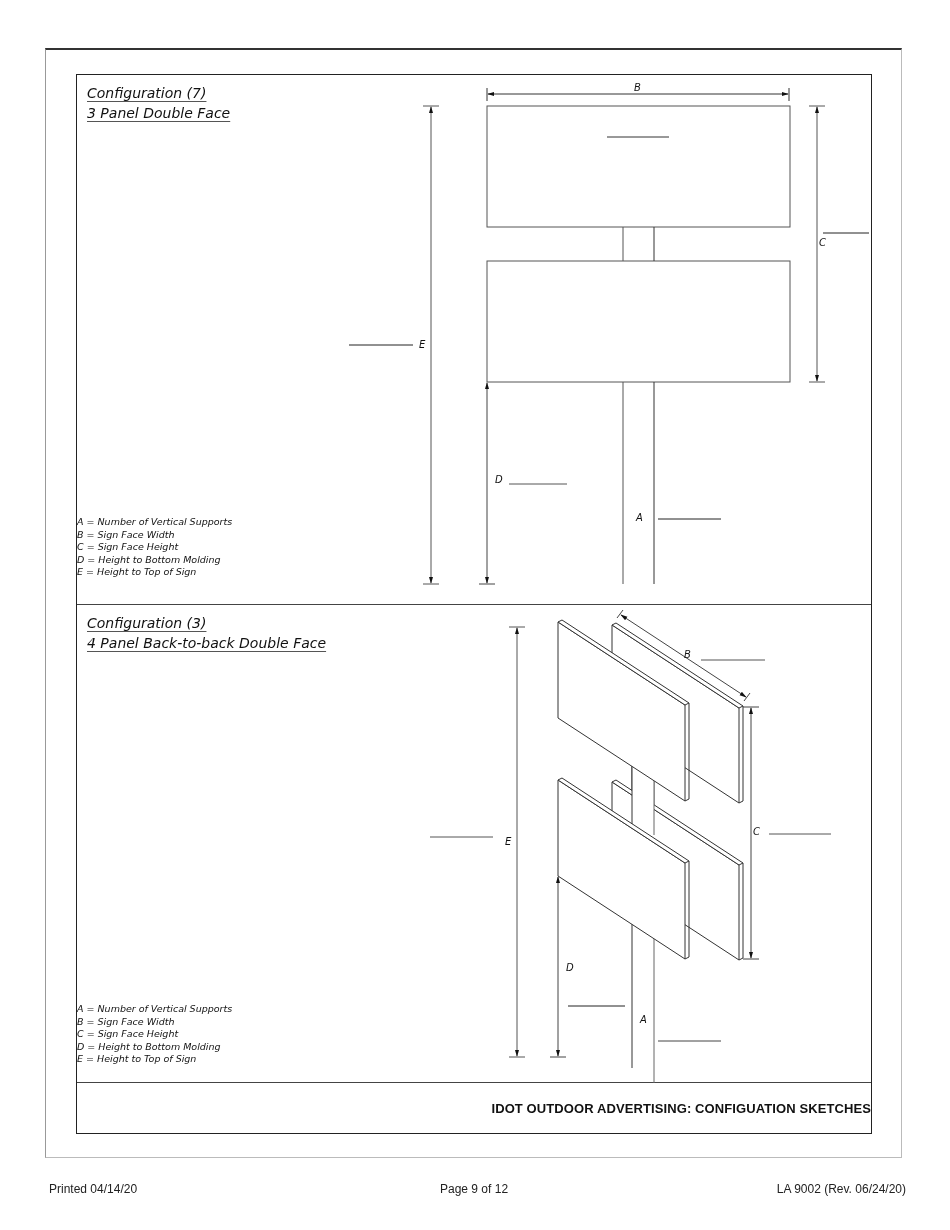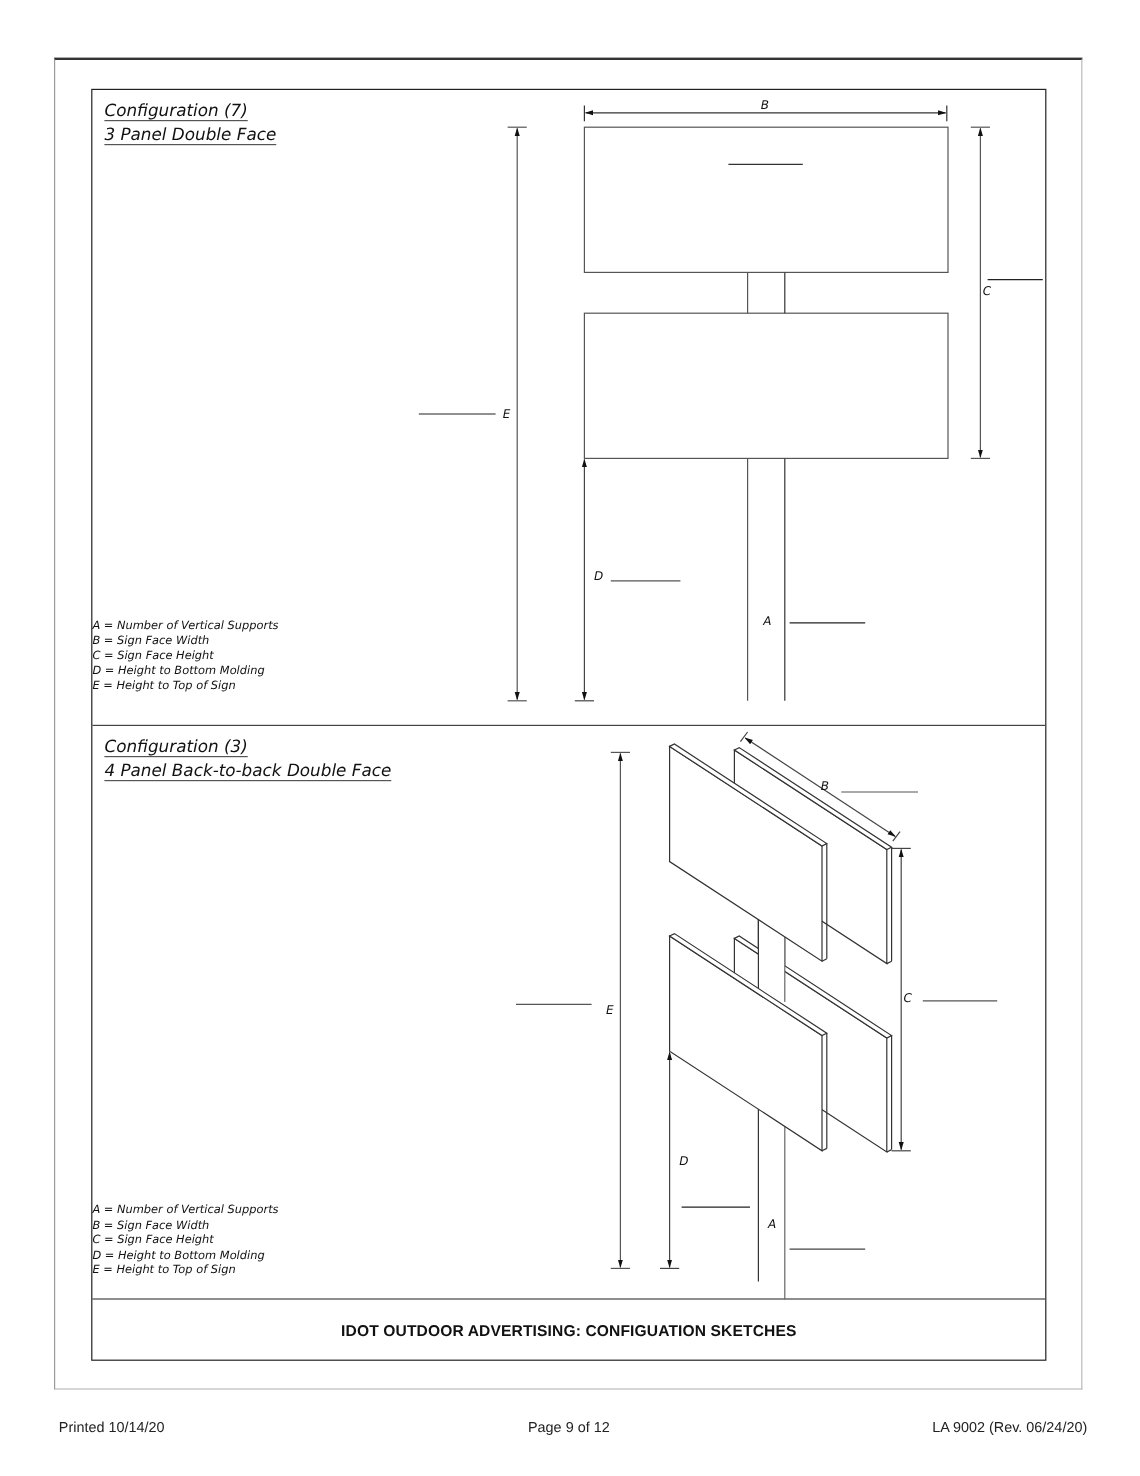--- a/index.html
+++ b/index.html
@@ -2,21 +2,21 @@
 <html><head>
   <meta charset="utf-8">
   <style>
     html, body { margin: 0; padding: 0; background: #ffffff; }
     body { width: 950px; height: 1230px; position: relative; overflow: hidden; font-family: "DejaVu Sans", sans-serif; }
     .page-frame { position: absolute; left: 45px; top: 48px; width: 857px; height: 1110px; border-top: 2px solid #333; border-left: 1px solid #999; border-right: 1px solid #bbb; border-bottom: 1px solid #bbb; box-sizing: border-box; }
     .sheet { position: absolute; left: 76px; top: 74px; width: 796px; height: 1060px; border: 1.3px solid #222; box-sizing: border-box; }
     .panel { position: absolute; left: 0; width: 100%; box-sizing: border-box; }
     .panel-7 { top: 0; height: 530px; border-bottom: 1.5px solid #444; }
     .panel-8 { top: 530px; height: 478px; border-bottom: 1.5px solid #444; }
-    .title-block { position: absolute; left: 0; top: 1008px; width: 100%; height: 50px; display: flex; align-items: center; justify-content: center; }
+    .title-block { position: absolute; left: 0; top: 1008px; width: 100%; height: 50px; display: flex; align-items: center; justify-content: flex-end; }
     .title-text { font-family: "Liberation Sans", sans-serif; font-weight: bold; font-size: 13px; color: #111; letter-spacing: 0.1px; }
     .cfg-heading { position: absolute; left: 10px; font-family: "DejaVu Sans", sans-serif; font-style: italic; font-size: 14px; color: #111; line-height: 20px; }
     .cfg-heading span { display: block; text-decoration: underline; text-underline-offset: 3px; text-decoration-color: #555; }
     .legend { position: absolute; left: 0; font-family: "DejaVu Sans", sans-serif; font-style: italic; font-size: 9.5px; color: #111; line-height: 12.5px; }
     .legend div { white-space: nowrap; }
     svg.drawing { position: absolute; left: 0; top: 0; overflow: visible; }
     svg text { font-family: "DejaVu Sans", sans-serif; font-style: italic; font-size: 10px; fill: #111; }
     .footer { position: absolute; top: 1182px; font-family: "Liberation Sans", sans-serif; font-size: 12px; color: #222; }
   </style>
 </head>
@@ -178,15 +178,15 @@
       <div>D = Height to Bottom Molding</div>
       <div>E = Height to Top of Sign</div>
     </div>
   </div>
 
   <div class="title-block">
     <span class="title-text">IDOT OUTDOOR ADVERTISING: CONFIGUATION SKETCHES</span>
   </div>
 </div>
 
-<div class="footer" style="left:49px;">Printed 10/14/20</div>
+<div class="footer" style="left:49px;">Printed 04/14/20</div>
 <div class="footer" style="left:440px;">Page 9 of 12</div>
 <div class="footer" style="right:44px;">LA 9002 (Rev. 06/24/20)</div>
 
 </body></html>

